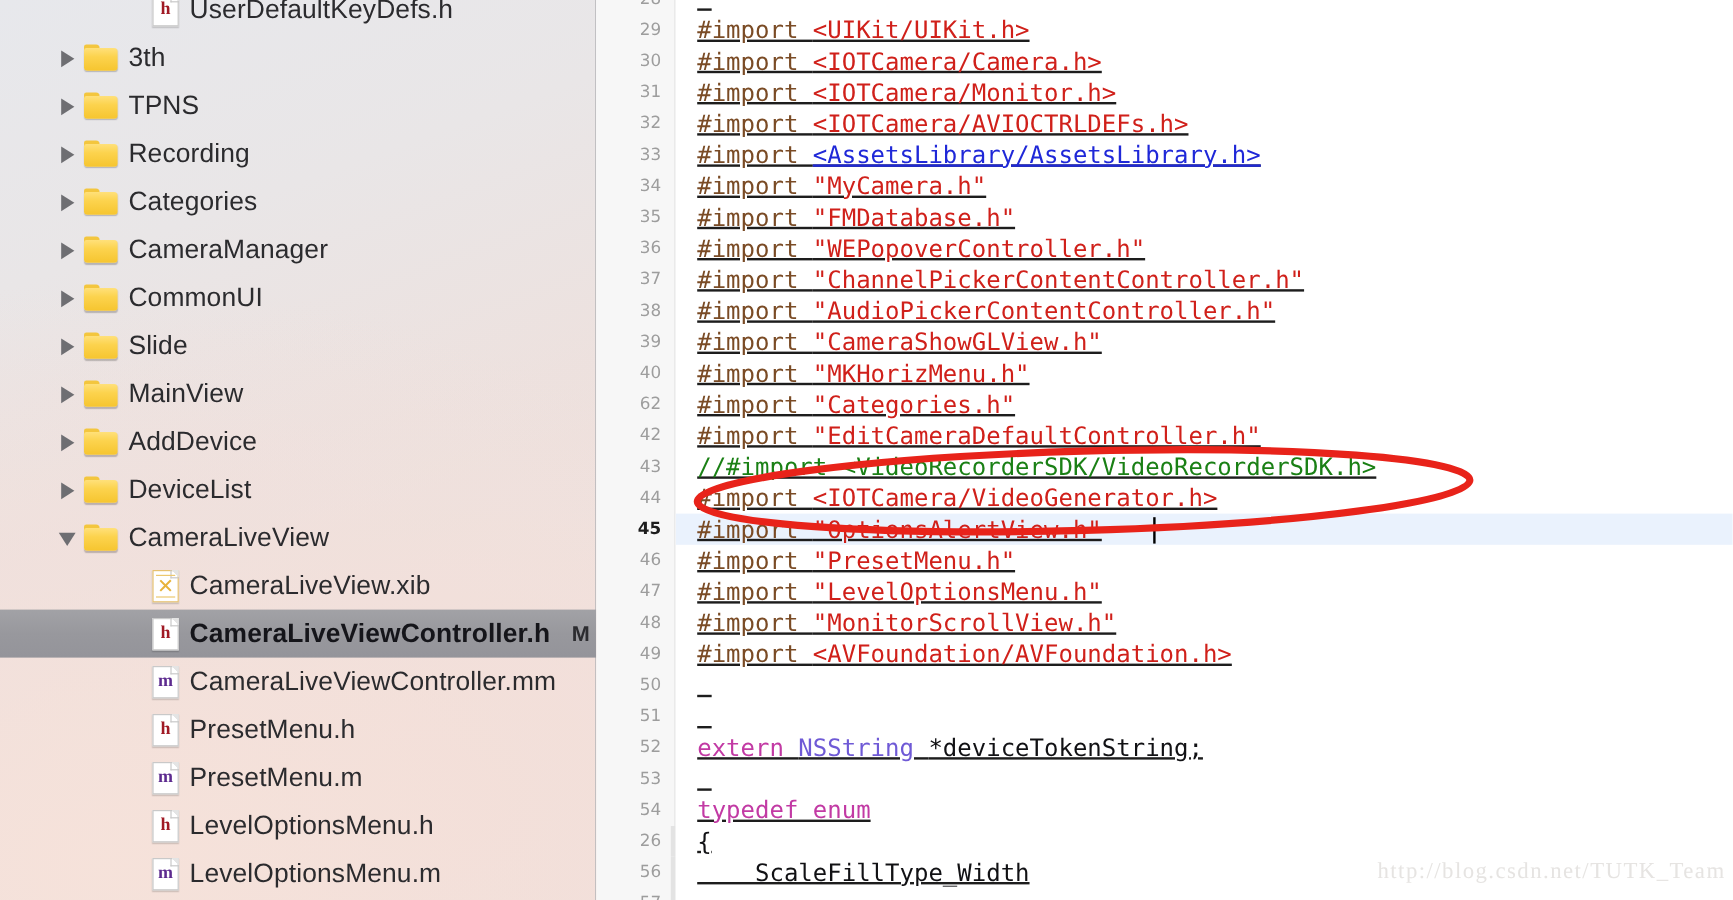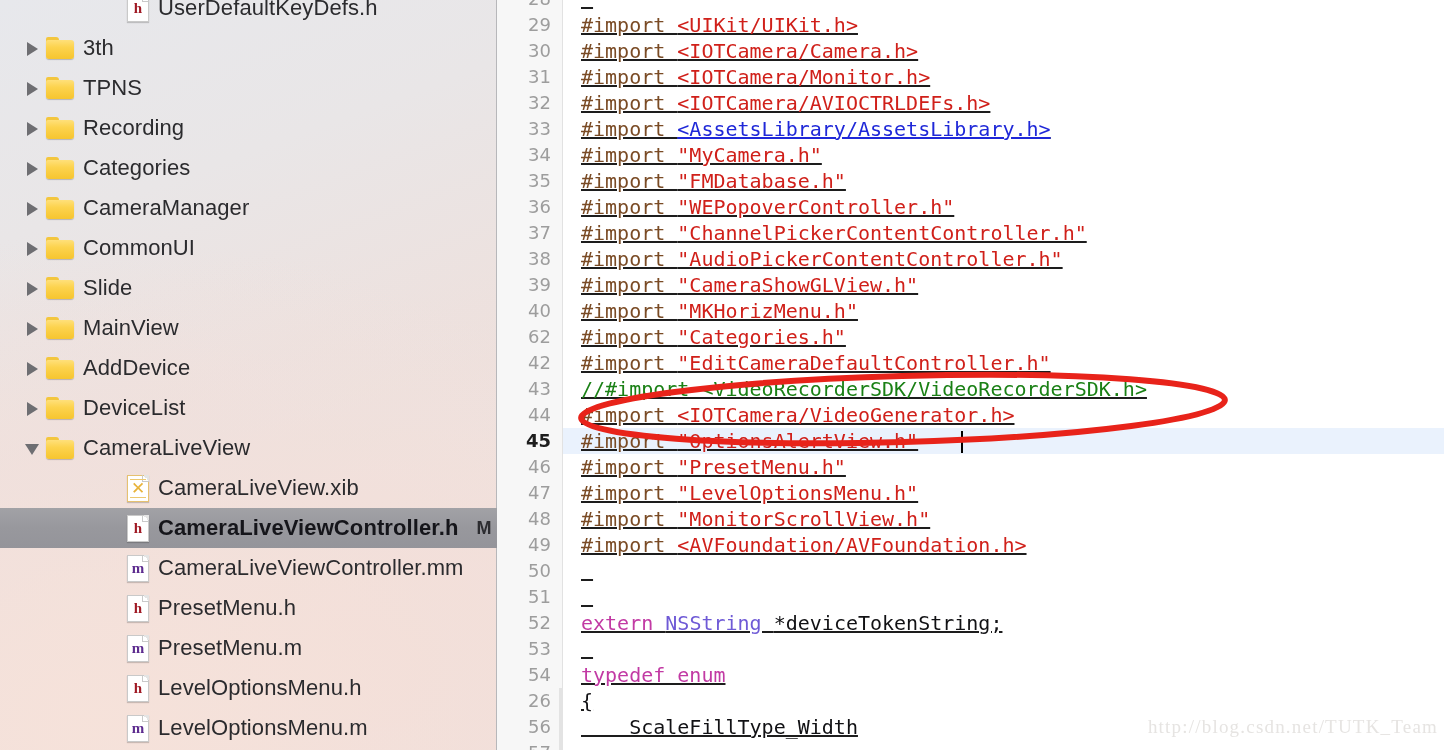--- a/index.html
+++ b/index.html
@@ -157,21 +157,21 @@
     font-weight: 700;
   }
   .nav-badge {
     font-size: 18px;
     font-weight: 700;
     color: #2c2c30;
     margin-left: 18px;
   }
 
   
-  .ind-1 { padding-left: 24px; }
+  .ind-1 { padding-left: 48px; }
   .ind-2-file { padding-left: 105px; }
 
   
   #gutter {
     position: relative;
     width: 66px;
     flex: 0 0 66px;
     height: 750px;
     background: #f7f7f7;
     box-shadow: inset -1px 0 0 #e2e2e2;
@@ -183,21 +183,21 @@
     left: 0;
     right: 0;
   }
   .gnum {
     height: 26px;
     line-height: 26px;
     text-align: right;
     padding-right: 12px;
     box-sizing: border-box;
     font-family: "DejaVu Sans", sans-serif;
-    font-size: 18px;
+    font-size: 14px;
     color: #9d9d9d;
   }
   .gnum.active {
     color: #1d1d1d;
     font-weight: 700;
   }
   .gnum.modbar {
     box-shadow: inset -4px 0 0 #e3e3e3;
   }
 

